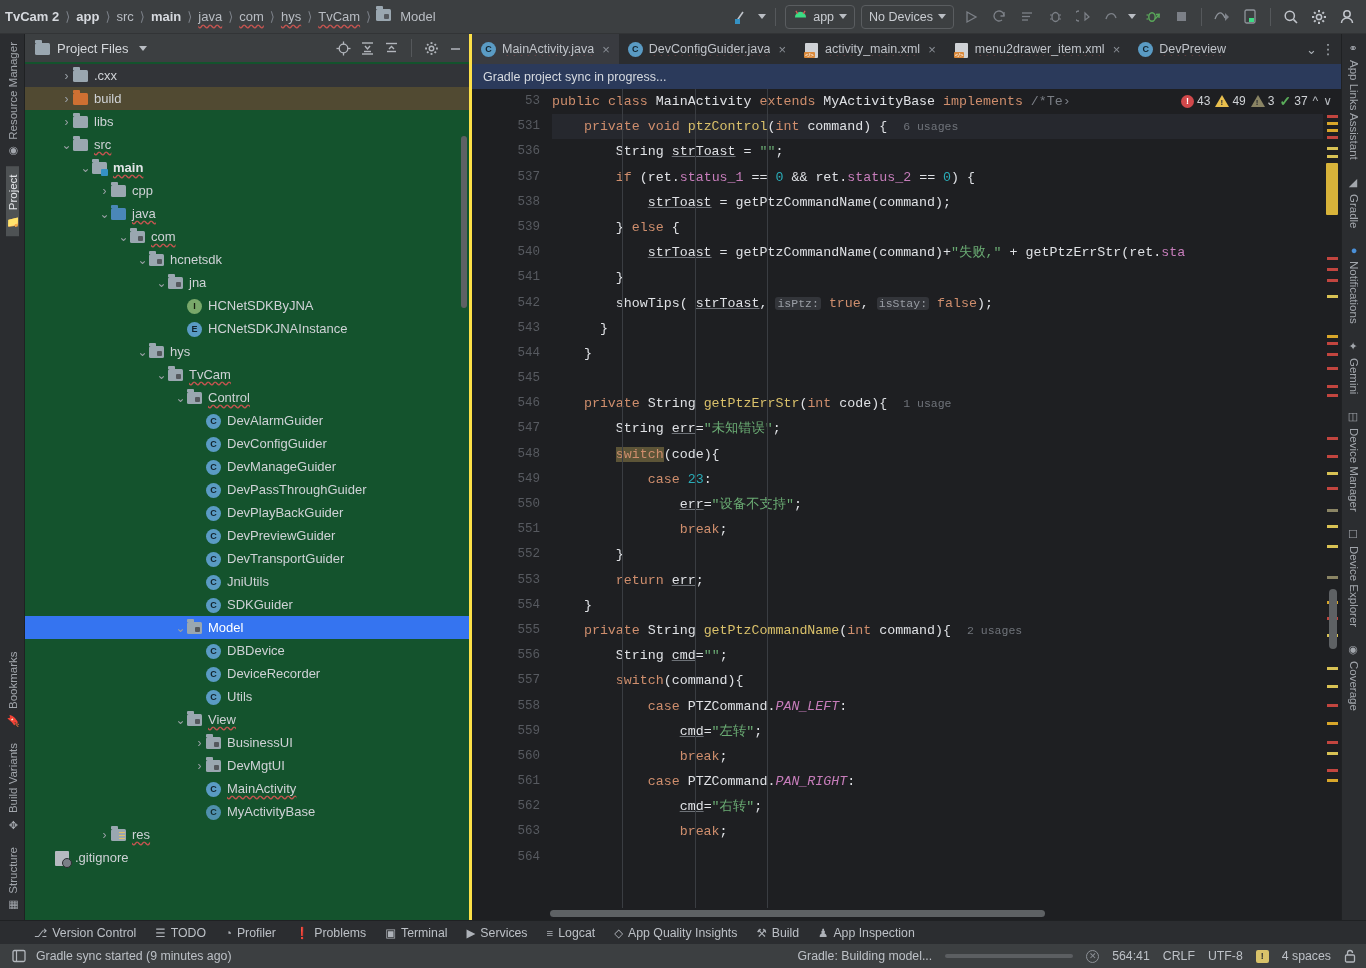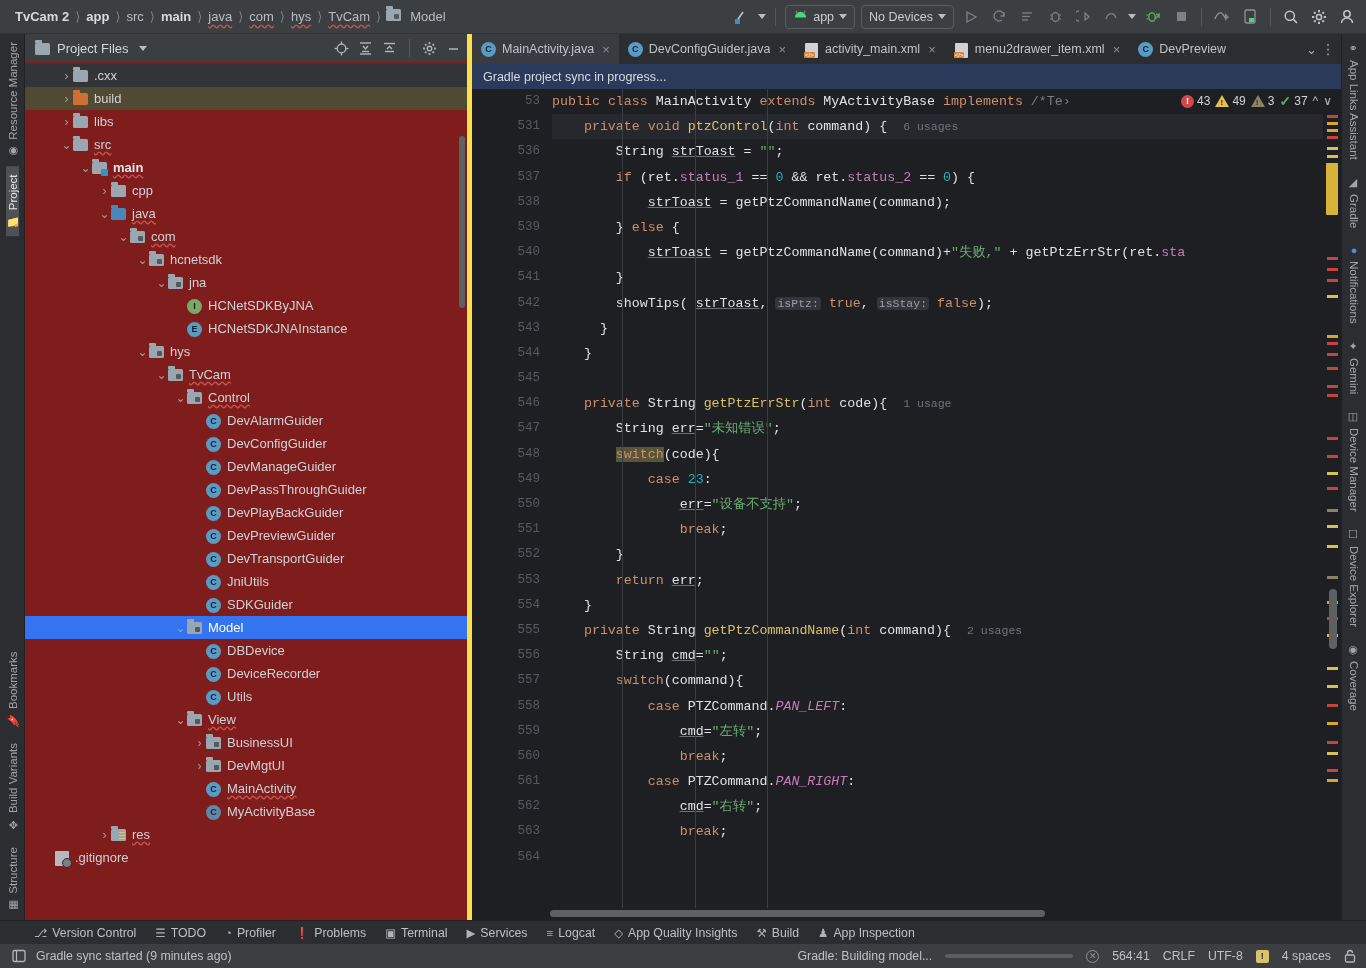--- a/index.html
+++ b/index.html
@@ -22,21 +22,21 @@
   .dot { width:12px; height:12px; border-radius:50%; }
   .dot.r{background:#ec6a5e;} .dot.y{background:#f5bf4f;} .dot.g{background:#61c454;}
   .title-text {
     position:absolute; left:0; right:0; text-align:center;
     font-size:13.5px; font-weight:bold; color:#c9ccd1; pointer-events:none;
   }
 
   
   .toolbar {
     height:34px; background:#3c3f41; display:flex; 
-    flex:0 0 34px; padding-left:10px; border-bottom:1px solid #323436;
+    flex:0 0 34px; border-bottom:1px solid #323436;
     position:relative;
   }
   .crumbs { display:flex; align-items:center; gap:0; }
   .crumb { font-size:13px; color:#b9bdc3; padding:0 5px; position:relative; white-space:nowrap;}
   .crumb.bold { font-weight:bold; color:#d6d9de; }
   .crumb.sq { text-decoration: underline; text-decoration-style: wavy;
     text-decoration-color:#c75450; text-underline-offset:3px; }
   .sep { color:#7a7f87; font-size:13px; padding:0 1px; }
   .tb-right { margin-left:auto; display:flex; align-items:center; gap:6px; padding-right:8px;}
   .tb-icon { width:22px; height:22px; display:flex; align-items:center; justify-content:center;
@@ -63,22 +63,22 @@
     writing-mode: vertical-rl; font-size:11.5px; color:#a2a6ac; padding:8px 0;
     display:flex; align-items:center; gap:5px; white-space:nowrap; cursor:default;
   }
   .vitem.active { background:#4e5254; color:#e3e5e8; }
   .vitem.flip { transform: rotate(180deg); }
   .vspacer { flex:1; }
   .vicon { font-size:11px; }
 
   
   .project {
-    width:447px; flex:0 0 447px; background:#7f1d1d; display:flex; flex-direction:column;
-    border-right:5px solid #fde047;
+    width:447px; flex:0 0 447px; background:#14532d; display:flex; flex-direction:column;
+    border-right:3px solid #fde047;
   }
   .proj-head {
     height:28px; flex:0 0 28px; display:flex; align-items:center; padding:0 6px 0 10px;
     background:#3c3f41; gap:6px;
   }
   .proj-title { font-size:13px; color:#d4d7db; }
   .proj-head-icons { margin-left:auto; display:flex; align-items:center; gap:9px; color:#b2b6bc; }
   .tree { flex:1; overflow:hidden; padding-top:2px; position:relative; font-size:13px; }
   .row {
     height:23px; display:flex; align-items:center; white-space:nowrap; padding-right:6px;

